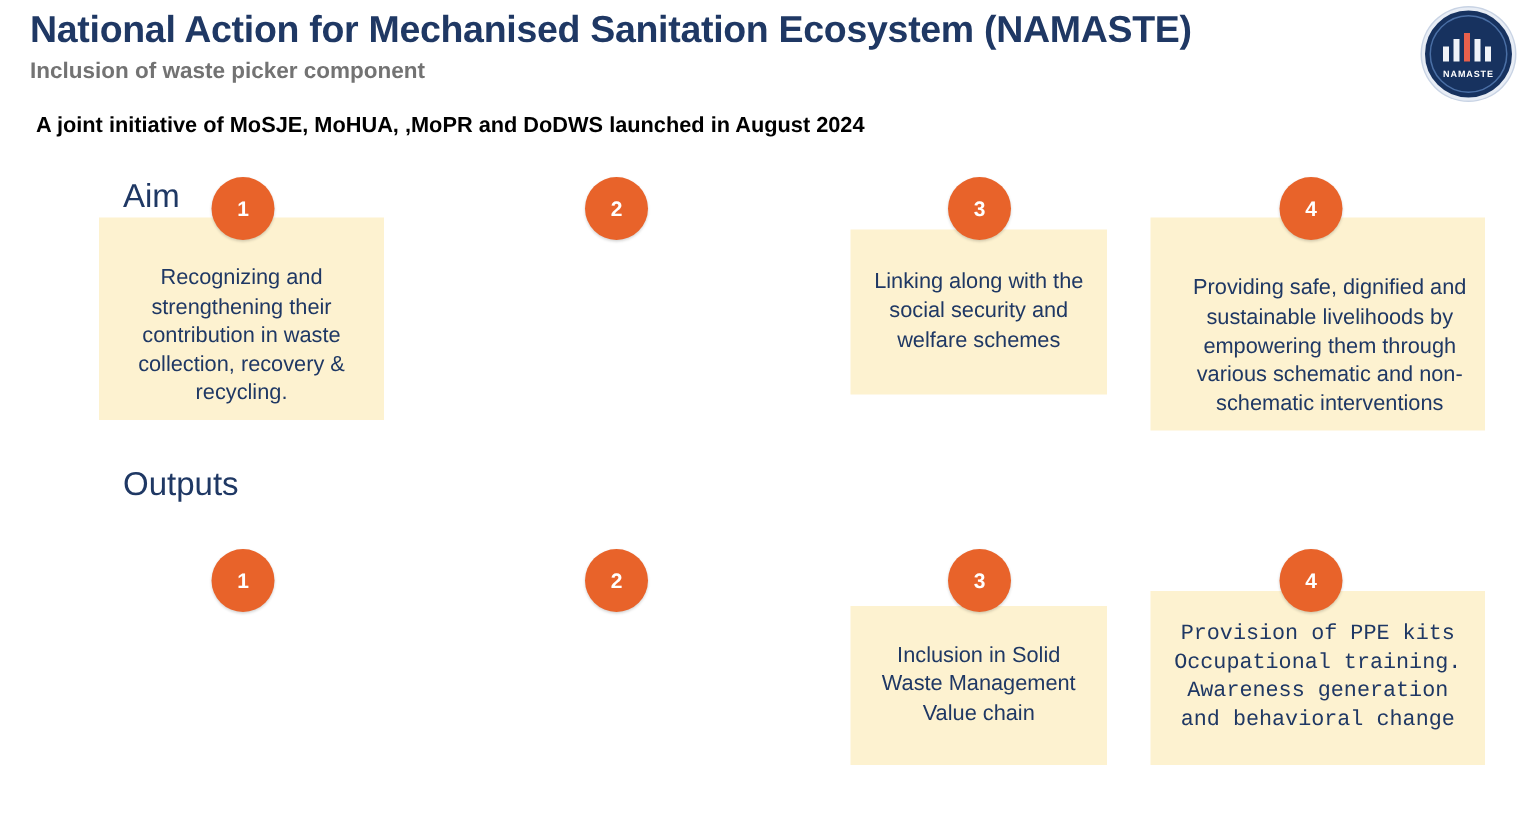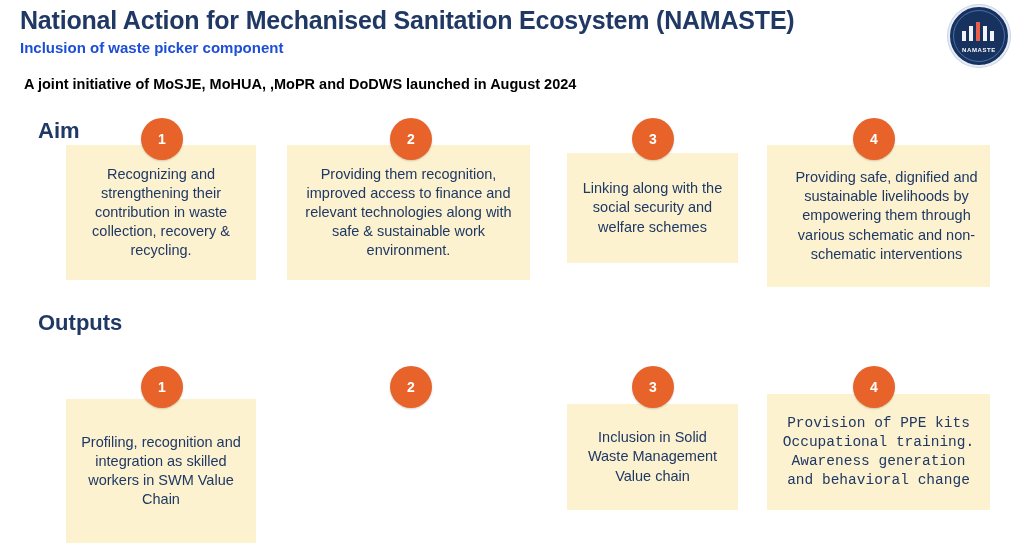--- a/index.html
+++ b/index.html
@@ -30,21 +30,21 @@
     font-weight: bold;
     color: #1F3864;
     letter-spacing: -0.2px;
   }
   .subtitle {
     position: absolute;
     left: 20px;
     top: 39px;
     font-size: 15px;
     font-weight: bold;
-    color: #1d4ed8;
+    color: #737373;
   }
   .joint-line {
     position: absolute;
     left: 24px;
     top: 76px;
     font-size: 14.5px;
     font-weight: bold;
     color: #000000;
   }
   
@@ -93,41 +93,42 @@
     text-align: center;
     font-size: 6px;
     letter-spacing: 0.6px;
     color: #ffffff;
     font-weight: bold;
   }
   
   .section-label {
     position: absolute;
     font-size: 22px;
-    font-weight: bold;
-    color: #1F3864;
+    font-weight: normal;
+    color: #1F3864;
+    margin-left: 44px;
   }
   #aim-label { left: 38px; top: 118px; }
   #outputs-label { left: 38px; top: 310px; }
 
   
   .card {
     position: absolute;
     background: #FDF2D0;
     box-sizing: border-box;
     padding: 8px 10px;
     display: flex;
     align-items: center;
     justify-content: center;
     text-align: center;
     font-size: 14.5px;
     line-height: 1.32;
     color: #1F3864;
   }
-  .card.top-aligned { align-items: center; }
+  .card.top-aligned { align-items: flex-end; }
   .badge {
     position: absolute;
     width: 42px;
     height: 42px;
     border-radius: 50%;
     background: #E8632A;
     color: #ffffff;
     font-size: 14px;
     font-weight: bold;
     display: flex;
@@ -159,40 +160,34 @@
     <div class="emblem-text">NAMASTE</div>
   </div>
 
   <div class="section-label" id="aim-label">Aim</div>
 
   <div class="card top-aligned" style="left:66px; top:145px; width:190px; height:135px;">
     <span class="card-text">Recognizing and strengthening their contribution in waste collection, recovery &amp; recycling.</span>
   </div>
   <div class="badge" style="left:141px; top:118px;">1</div>
 
-  <div class="card top-aligned" style="left:287px; top:145px; width:243px; height:135px;">
-    <span class="card-text">Providing them recognition, improved access to finance and relevant technologies along with safe &amp; sustainable work environment.</span>
-  </div>
   <div class="badge" style="left:390px; top:118px;">2</div>
 
   <div class="card" style="left:567px; top:153px; width:171px; height:110px;">
     <span class="card-text">Linking along with the social security and welfare schemes</span>
   </div>
   <div class="badge" style="left:632px; top:118px;">3</div>
 
   <div class="card top-aligned" style="left:767px; top:145px; width:223px; height:142px;padding-left:26px;">
     <span class="card-text">Providing safe, dignified and sustainable livelihoods by empowering them through various schematic and non-schematic interventions</span>
   </div>
   <div class="badge" style="left:853px; top:118px;">4</div>
 
   <div class="section-label" id="outputs-label">Outputs</div>
 
-  <div class="card" style="left:66px; top:399px; width:190px; height:144px;">
-    <span class="card-text">Profiling, recognition and integration as skilled workers in SWM Value Chain</span>
-  </div>
   <div class="badge" style="left:141px; top:366px;">1</div>
 
   <div class="badge" style="left:390px; top:366px;">2</div>
 
   <div class="card" style="left:567px; top:404px; width:171px; height:106px;">
     <span class="card-text">Inclusion in Solid Waste Management Value chain</span>
   </div>
   <div class="badge" style="left:632px; top:366px;">3</div>
 
   <div class="card" style="left:767px; top:394px; width:223px; height:116px;font-family:Liberation Mono, monospace;">

